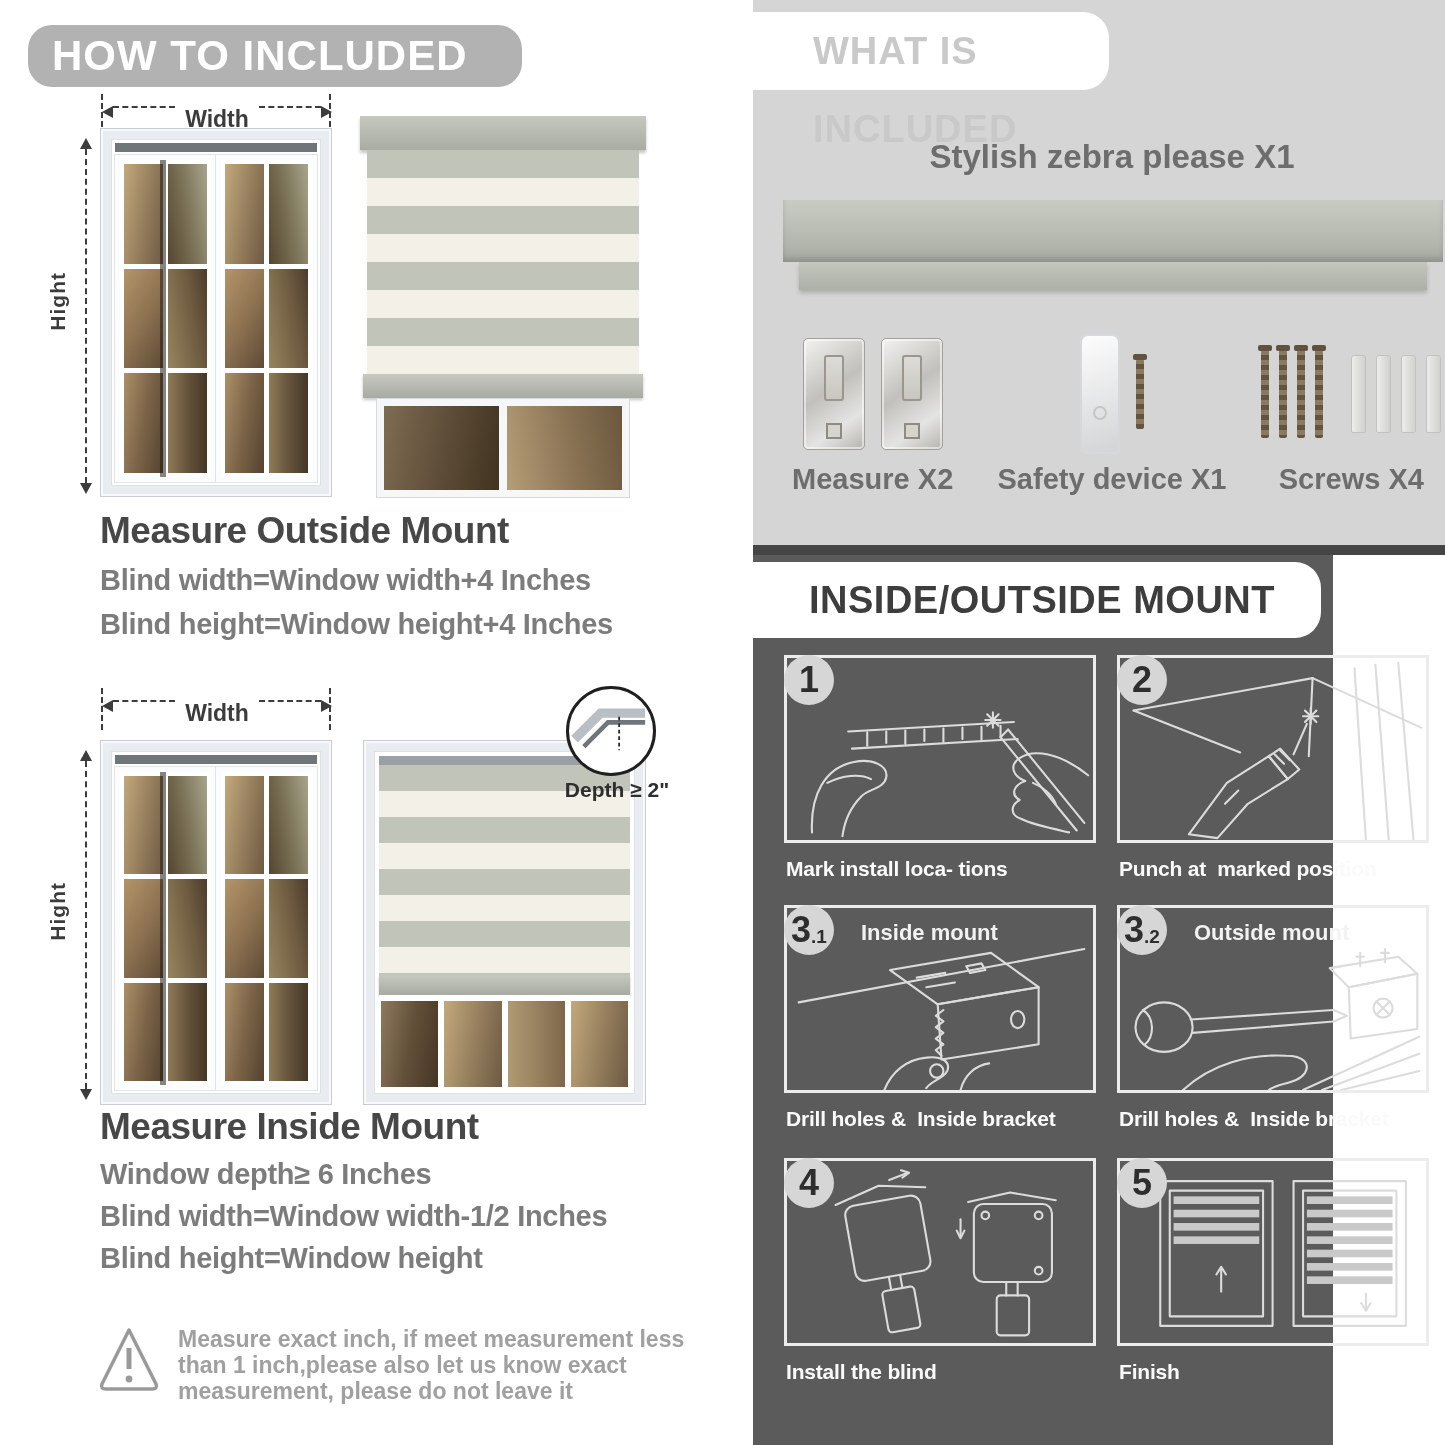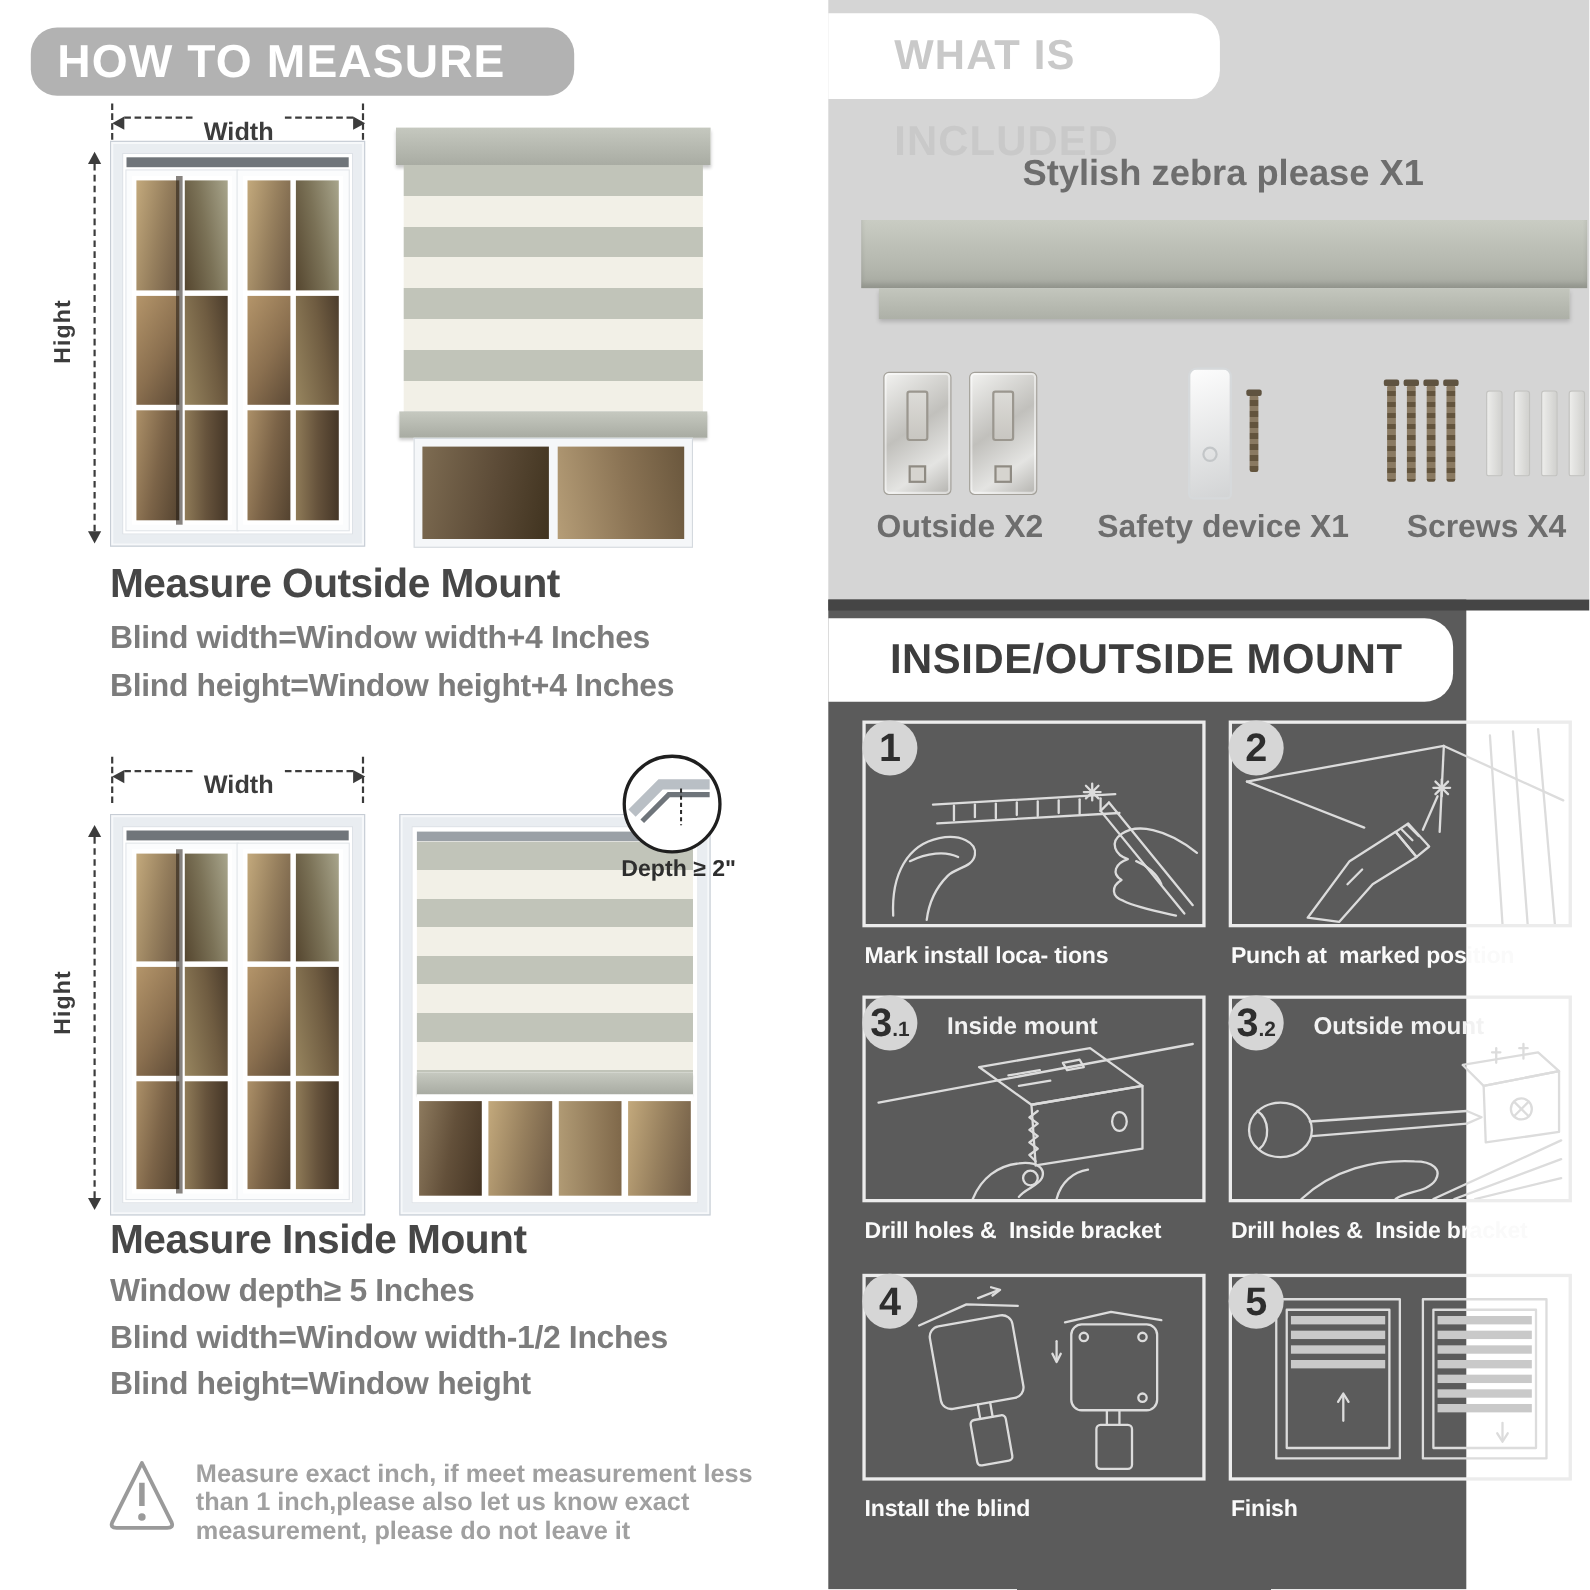--- a/index.html
+++ b/index.html
@@ -138,21 +138,21 @@
   .art path,.art line,.art circle,.art ellipse,.art rect,.art polyline
       {stroke:#dcdcdc;stroke-width:2.2;fill:none;stroke-linecap:round;stroke-linejoin:round;}
   .art .fillbar{fill:#c9c9c9;stroke:none;}
 </style>
 </head>
 <body>
 
 <div class="canvas">
 
   <div class="htm-header">
-    <span>HOW TO MEASURE</span>
+    <span>HOW TO INCLUDED</span>
   </div>
 
   <div class="tick" style="left:101px;top:94px;"></div>
   <div class="tick" style="left:329px;top:94px;"></div>
   <div class="wmeasure" style="left:102px;top:106px;width:230px;">
     <span class="ah l"></span>
     <span class="wm-dash"></span>
     <span class="wm-label">Width</span>
     <span class="wm-dash"></span>
     <span class="ah r"></span>
@@ -259,21 +259,21 @@
   <div class="depth-circle">
     <svg viewBox="0 0 84 84" width="78" height="78">
       <path d="M6,54 L34,26 L82,26" stroke="#b9bfc5" stroke-width="10" fill="none"></path>
       <path d="M16,62 L42,36 L82,36" stroke="#6f757b" stroke-width="5" fill="none"></path>
       <path d="M54,30 L54,66" stroke="#2b2b2b" stroke-width="2" stroke-dasharray="4,3" fill="none"></path>
     </svg>
   </div>
   <div class="depth-label">Depth ≥ 2"</div>
 
   <div class="lh" style="left:100px;top:1106px;">Measure Inside Mount</div>
-  <div class="lp" style="left:100px;top:1158px;">Window depth≥ 5 Inches</div>
+  <div class="lp" style="left:100px;top:1158px;">Window depth≥ 6 Inches</div>
   <div class="lp" style="left:100px;top:1200px;">Blind width=Window width-1/2 Inches</div>
   <div class="lp" style="left:100px;top:1242px;">Blind height=Window height</div>
 
   <svg class="abs" style="left:96px;top:1322px;" width="66" height="74" viewBox="0 0 66 74">
     <path d="M33,8 L60,62 Q62,67 56,67 L10,67 Q4,67 6,62 Z" stroke="#9a9a9a" stroke-width="3.5" fill="none" stroke-linejoin="round"></path>
     <line x1="33" y1="26" x2="33" y2="47" stroke="#9a9a9a" stroke-width="5"></line>
     <circle cx="33" cy="57" r="3.4" fill="#9a9a9a"></circle>
   </svg>
   <div class="warn-text">
     <div>Measure exact inch, if meet measurement less</div>
@@ -306,21 +306,21 @@
           <span class="screw"></span>
           <span class="screw"></span>
           <span style="width:8px;"></span>
           <span class="anchor"></span>
           <span class="anchor"></span>
           <span class="anchor"></span>
           <span class="anchor"></span>
         </div>
       </div>
       <div class="caps">
-        <span>Outside X2</span>
+        <span>Measure X2</span>
         <span>Safety device X1</span>
         <span>Screws X4</span>
       </div>
     </div>
 
     <div class="mnt">
       <div class="mnt-topline"></div>
       <div class="mnt-header">
         <span>INSIDE/OUTSIDE MOUNT</span>
       </div>

